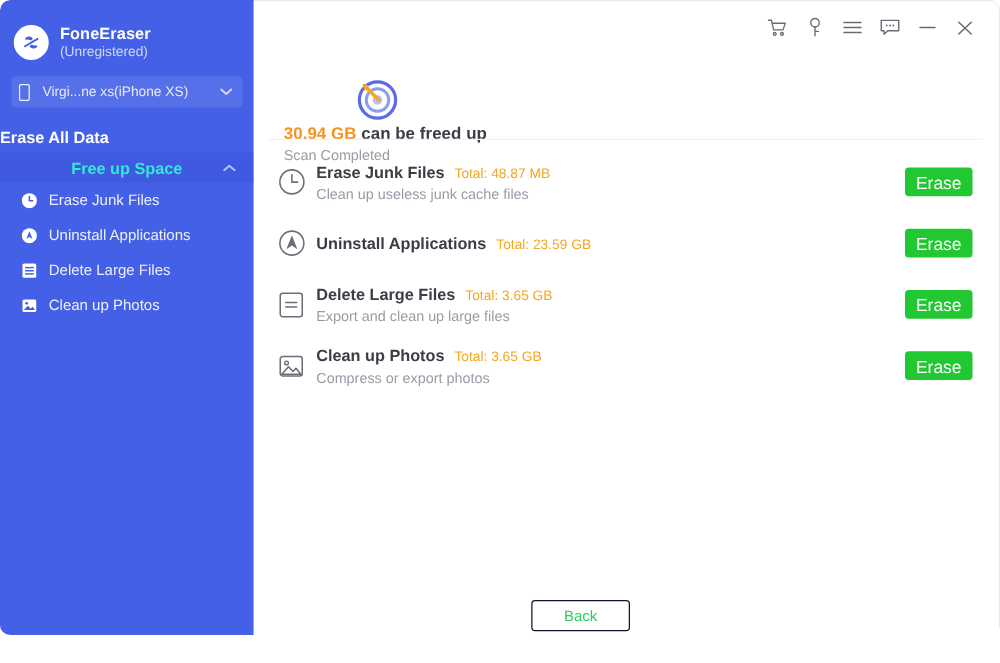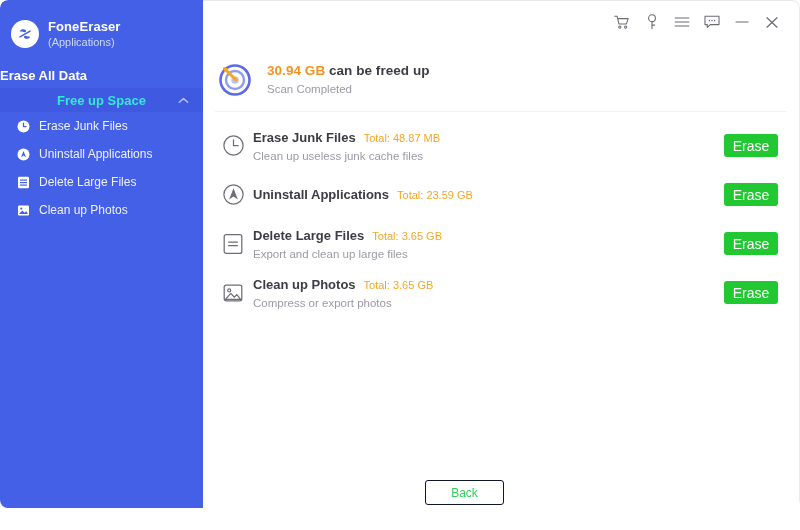--- a/index.html
+++ b/index.html
@@ -156,20 +156,21 @@
     cursor: pointer;
     border-radius: 3px;
   }
 
   
   .summary {
     position: absolute;
     top: 58px; left: 12px;
     display: flex;
     align-items: center;
+    flex-direction: column;
   }
   .summary-icon {
     width: 40px; height: 40px;
     flex: 0 0 40px;
     display:flex; align-items:center; justify-content:center;
   }
   .summary-text { margin-left: 12px; }
   .summary-line1 {
     font-size: 13.5px;
     font-weight: bold;
@@ -269,24 +270,37 @@
         <svg width="20" height="20" viewBox="0 0 20 20">
           <g fill="#4460E6">
             <path d="M5.2 6.6c1.4-1.6 3.6-1.9 5.1-0.8 1.0 .7 1.0 1.7 .2 2.2-.8 .5-1.8 .1-2.6-.2-1.0-.4-1.9-.4-2.4 .3l-.3-1.5z"></path>
             <path d="M14.8 13.4c-1.4 1.6-3.6 1.9-5.1 .8-1.0-.7-1.0-1.7-.2-2.2 .8-.5 1.8-.1 2.6 .2 1.0 .4 1.9 .4 2.4-.3l.3 1.5z"></path>
             <rect x="3.4" y="9.3" width="13.2" height="1.5" rx=".75" transform="rotate(-30 10 10)"></rect>
           </g>
         </svg>
       </div>
       <div class="brand-text">
         <div class="brand-name">FoneEraser</div>
-        <div class="brand-sub">(Applications)</div>
+        <div class="brand-sub">(Unregistered)</div>
       </div>
     </div>
 
+    <div class="device-select">
+      <span class="device-icon">
+        <svg width="9" height="14" viewBox="0 0 9 14">
+          <rect x="0.6" y="0.6" width="7.8" height="12.8" rx="1.4" fill="none" stroke="#E6EAFD" stroke-width="1.1"></rect>
+        </svg>
+      </span>
+      <span class="device-name">Virgi...ne xs(iPhone XS)</span>
+      <span class="device-caret">
+        <svg width="10" height="7" viewBox="0 0 10 7">
+          <path d="M1 1.6 L5 5.2 L9 1.6" fill="none" stroke="#D6DEFB" stroke-width="1.4" stroke-linecap="round" stroke-linejoin="round"></path>
+        </svg>
+      </span>
+    </div>
 
     <nav class="nav">
 
       <div class="nav-top">Erase All Data</div>
 
       <div class="nav-group-head">
         <span class="nav-group-title">Free up Space</span>
         <span class="nav-group-caret">
           <svg width="11" height="7" viewBox="0 0 11 7">
             <path d="M1.3 5.2 L5.5 1.6 L9.7 5.2" fill="none" stroke="#B9C7F6" stroke-width="1.4" stroke-linecap="round" stroke-linejoin="round"></path>

